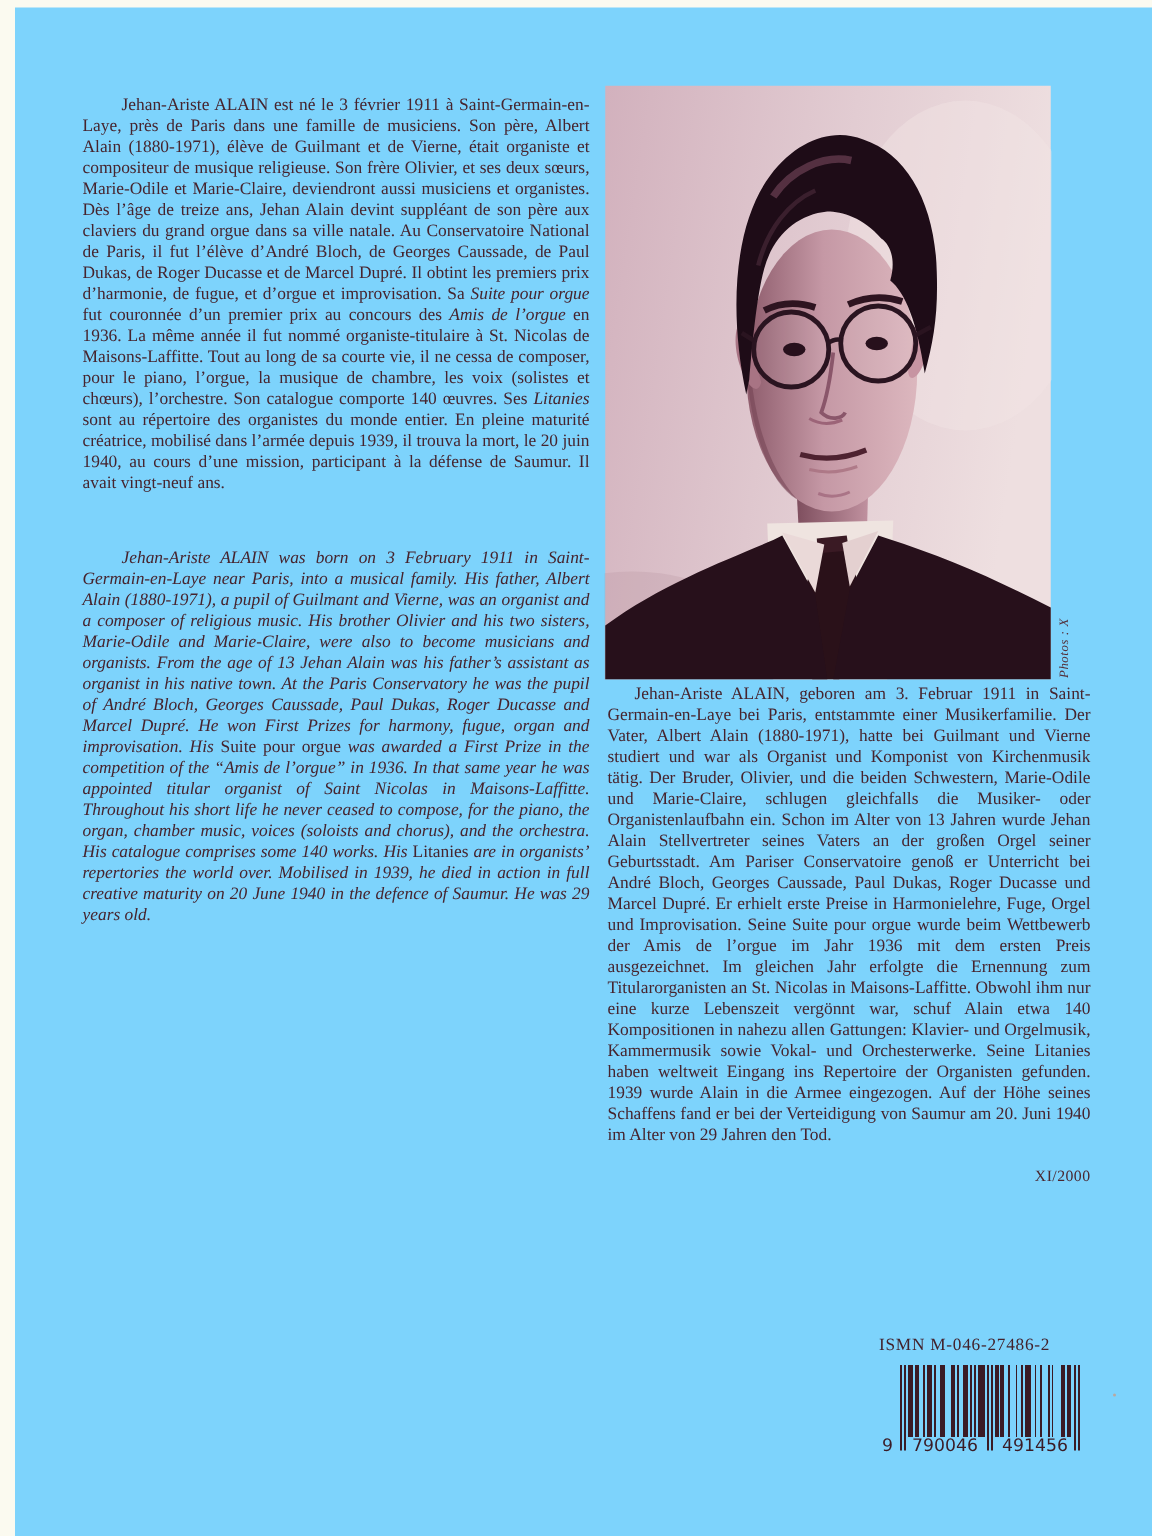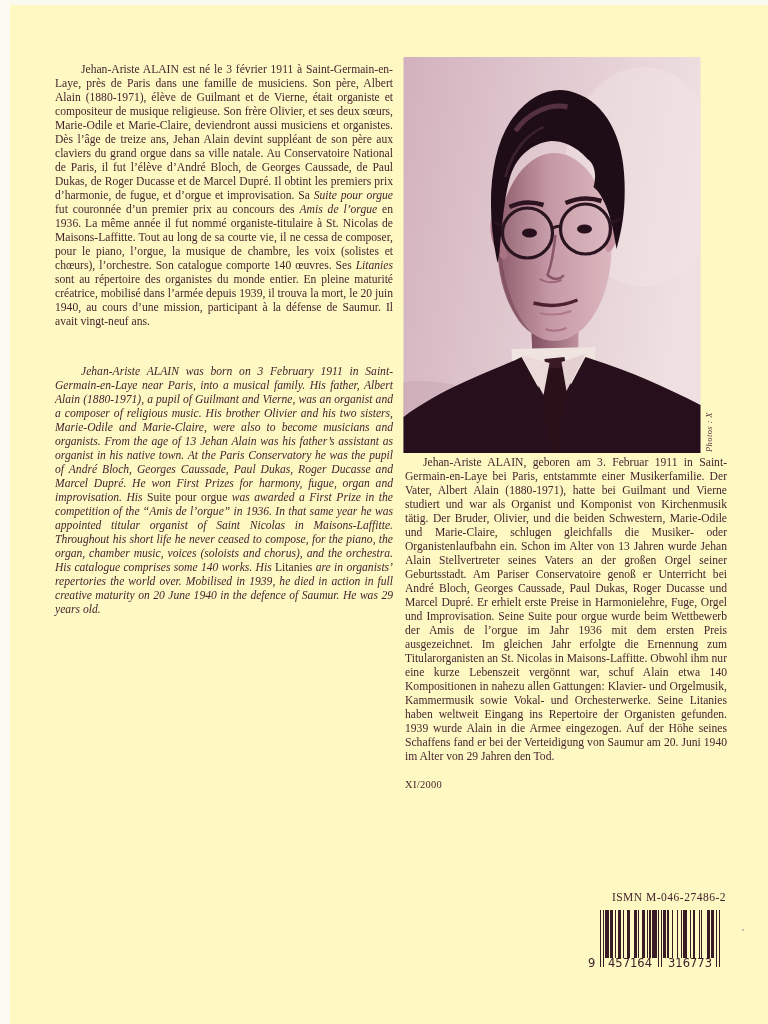--- a/index.html
+++ b/index.html
@@ -1,43 +1,43 @@
 <!DOCTYPE html>
 <html><head>
 <meta charset="utf-8">
 <style>
   html,body{margin:0;padding:0;}
   body{
     width:768px;height:1024px;position:relative;background:#ffffff;
     font-family:"Liberation Serif",serif;color:#46242e;overflow:hidden;
   }
-  .page{position:absolute;inset:0;background:#fef9c3;}
+  .page{position:absolute;inset:0;background:#7dd3fc;}
   .edge-left{position:absolute;left:0;top:0;width:10px;height:100%;background:#fbfaf0;}
   .edge-top{position:absolute;left:0;top:0;width:100%;height:5px;background:#fbfaf0;}
   .para{
     position:absolute;text-align:justify;font-size:11.6px;line-height:14px;
     color:#46242e;text-indent:26px;hyphens:none;
   }
   .para-french{left:55px;top:51px;width:338px;}
   .para-english{left:55px;top:353px;width:338px;}
   .para-german{left:405px;top:444px;width:322px;text-indent:18px;}
   .seg-i{font-style:italic;}
   .seg-r{font-style:normal;}
   .photo-frame{position:absolute;left:403px;top:57px;width:298px;height:396px;}
   .photo-frame svg{display:block;}
   .photo-credit{
     position:absolute;left:704px;top:452px;transform-origin:0 0;transform:rotate(-90deg);
     font-size:8.5px;font-style:italic;letter-spacing:.4px;white-space:nowrap;color:#53303a;
   }
   .print-code{
-    position:absolute;left:405px;top:779px;width:322px;text-align:left;
+    position:absolute;left:405px;top:779px;width:322px;text-align:right;
     font-size:10.5px;letter-spacing:.3px;color:#4a2730;
   }
   .ismn{
-    position:absolute;left:586px;top:891px;width:140px;text-align:right;
+    position:absolute;left:586px;top:891px;width:140px;text-align:left;
     font-size:11.5px;letter-spacing:.5px;color:#42222c;
   }
   .barcode{position:absolute;left:588px;top:910px;width:140px;height:74px;}
   .barcode svg{position:absolute;left:12px;top:0;}
   .barcode svg rect{fill:#3a1b25;}
   .bdigit{
     position:absolute;top:46px;font-family:"DejaVu Sans",sans-serif;
     font-size:11.5px;color:#3a1b25;
   }
   .bd0{left:0px;}
@@ -163,18 +163,18 @@
         <rect x="78" y="0" width="1" height="48"></rect>
         <rect x="80" y="0" width="1" height="48"></rect>
         <rect x="85" y="0" width="1" height="48"></rect>
         <rect x="86" y="0" width="1" height="48"></rect>
         <rect x="88" y="0" width="1" height="48"></rect>
         <rect x="89" y="0" width="1" height="48"></rect>
         <rect x="92" y="0" width="1" height="57"></rect>
         <rect x="94" y="0" width="1" height="57"></rect>
       </svg>
     <span class="bdigit bd0">9</span>
-    <span class="bdigit bd1">457164</span>
-    <span class="bdigit bd2">316773</span>
+    <span class="bdigit bd1">790046</span>
+    <span class="bdigit bd2">491456</span>
   </div>
 
   <div class="speck"></div>
 </div>
 
 </body></html>

